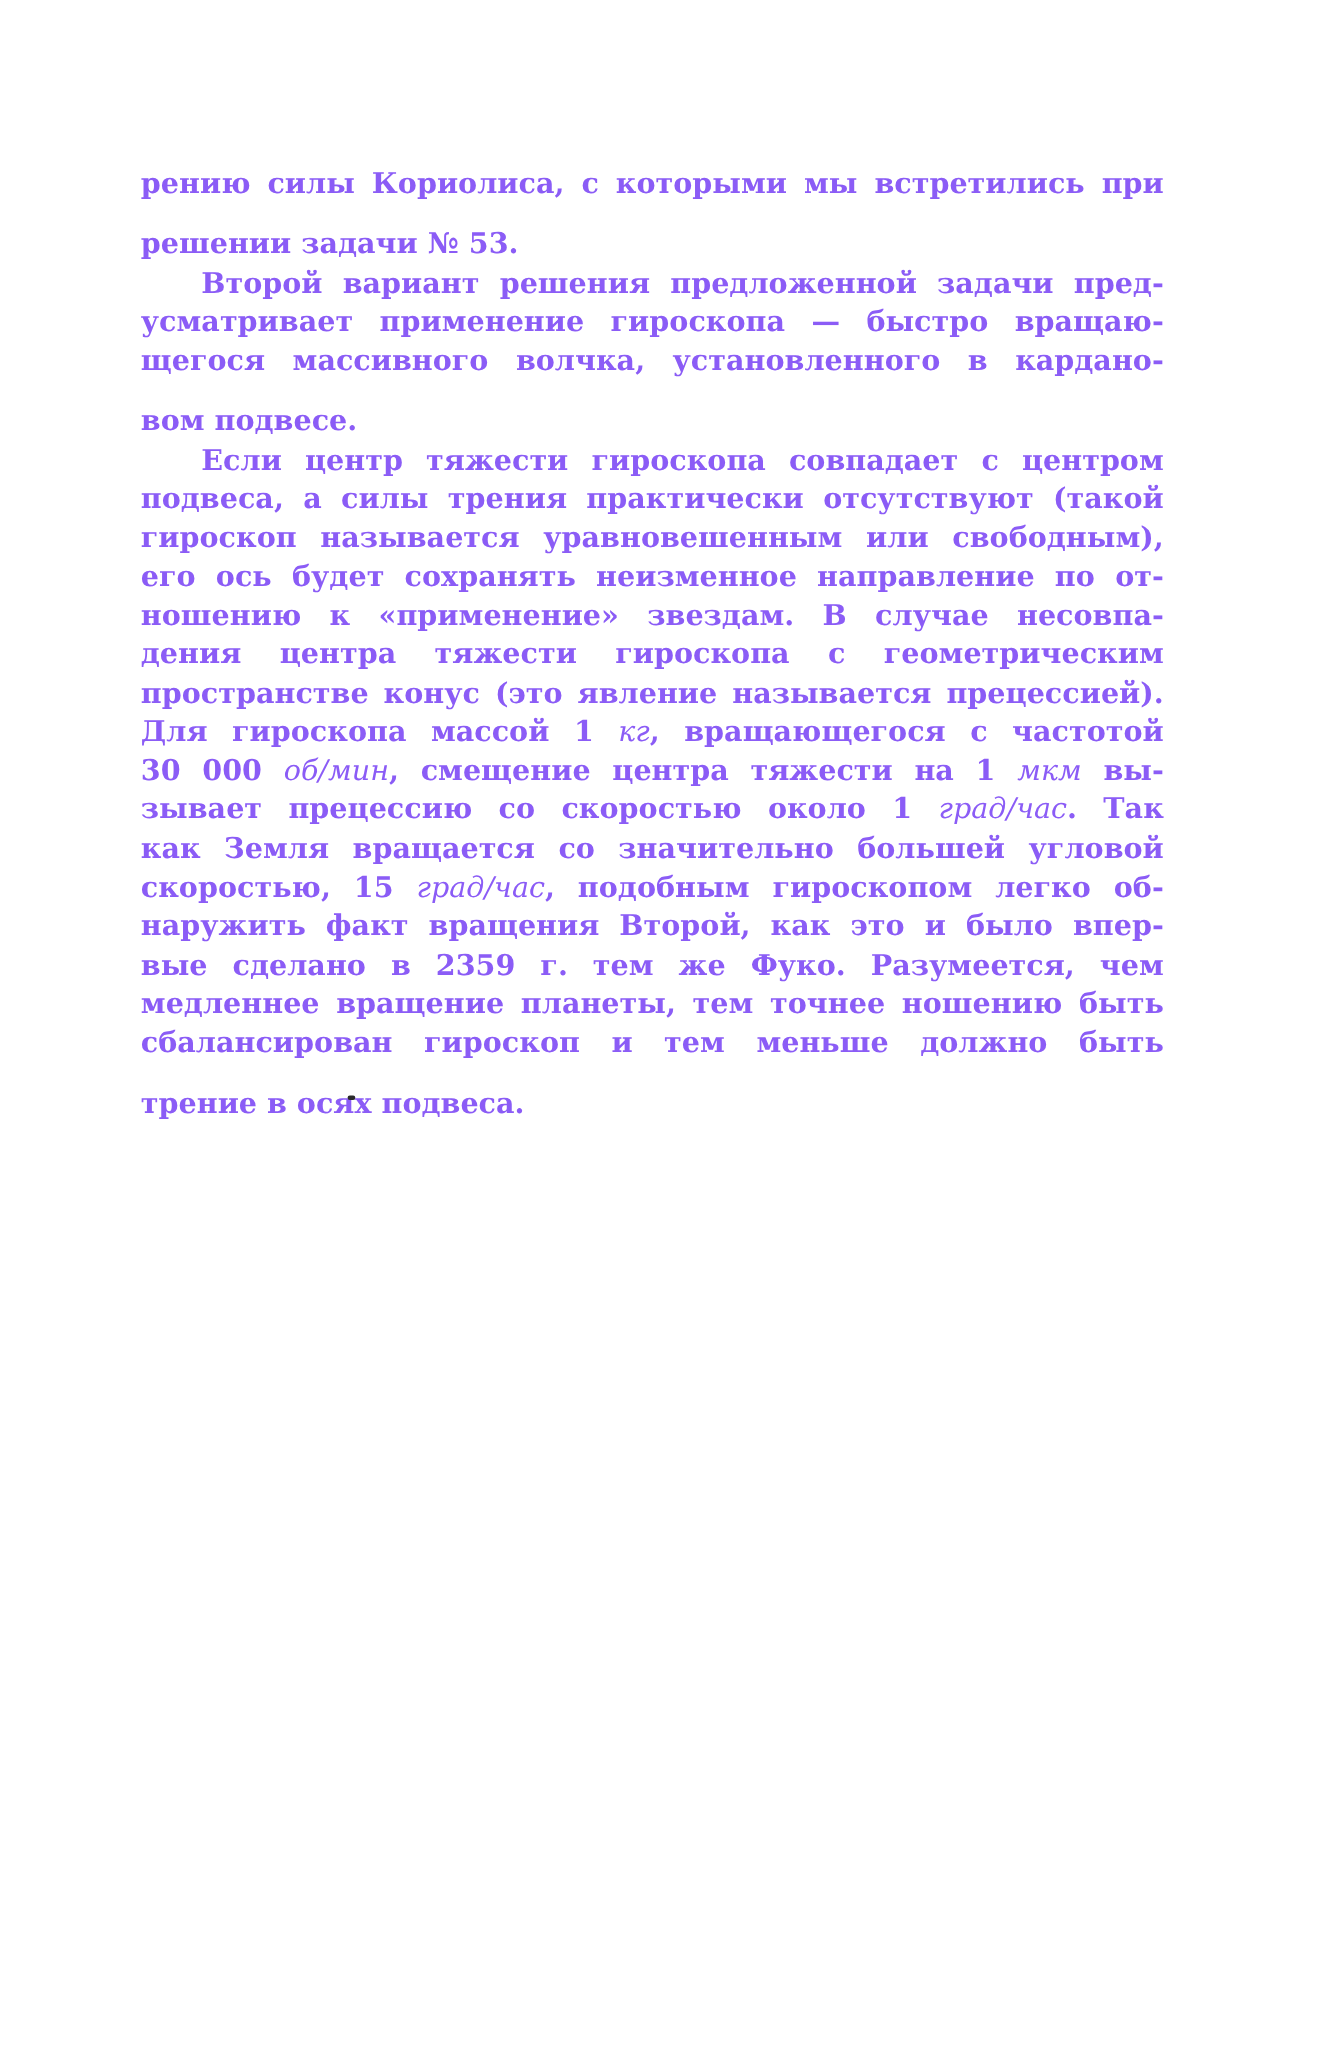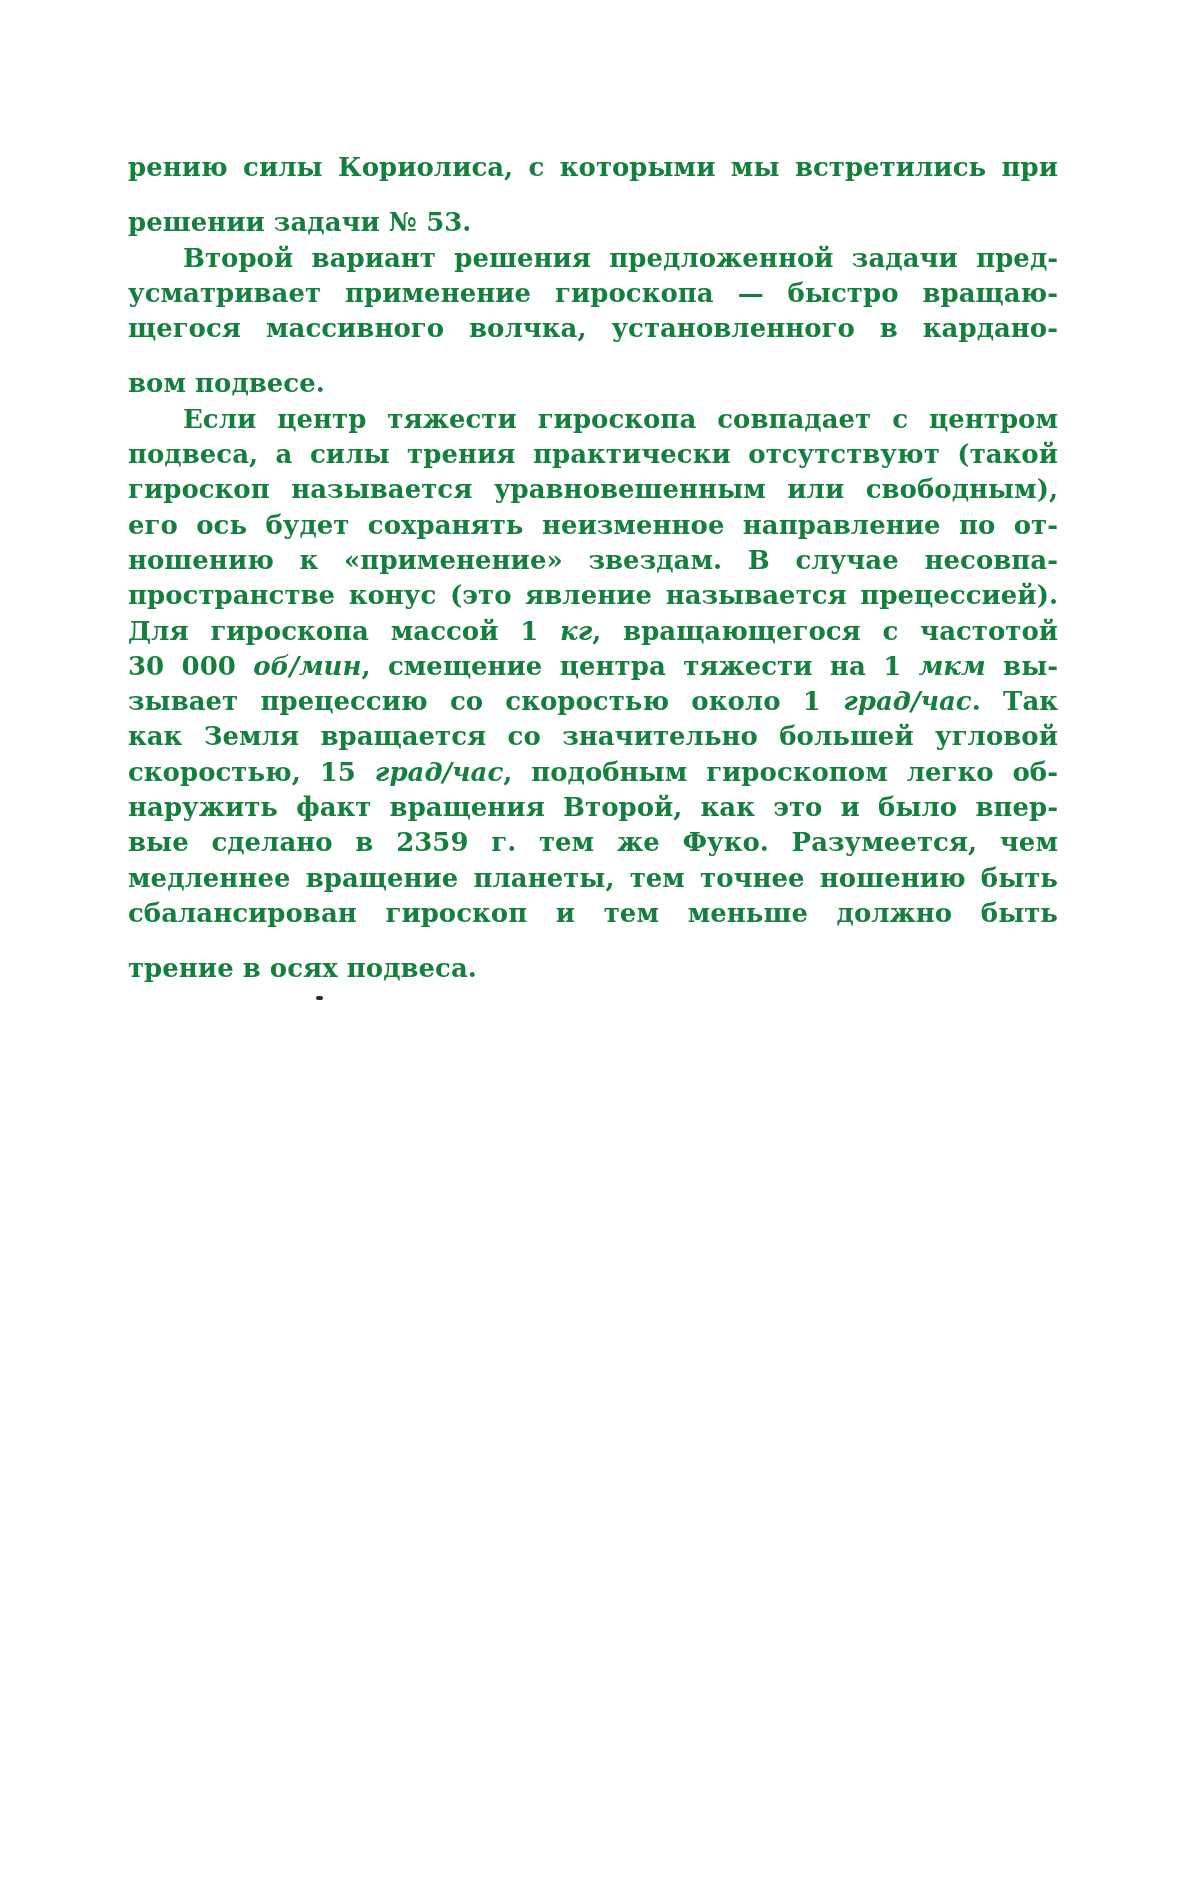--- a/index.html
+++ b/index.html
@@ -17,42 +17,42 @@
   #page {
     position: absolute;
     inset: 0;
     background: #ffffff;
   }
   #text-block {
     position: absolute;
     left: 128px;
     top: 150px;
     width: 930px;
-    color: #15803d;
+    color: #8b5cf6;
     font-size: 26px;
     font-weight: 700;
     -webkit-font-smoothing: antialiased;
   }
   .line {
     height: 35.3px;
     line-height: 35.3px;
     text-align: justify;
     text-align-last: justify;
     white-space: normal;
   }
   .line.pend {
     text-align-last: left;
     margin-top: 20px;
   }
   .line.ind {
     text-indent: 55px;
   }
   .line em {
     font-style: italic;
-    font-weight: 700;
+    font-weight: 400;
   }
   #ink-speck {
     position: absolute;
     left: 316px;
     top: 996px;
     width: 7px;
     height: 4px;
     background: #2a2a2a;
     border-radius: 2px;
   }
@@ -66,20 +66,21 @@
       <div class="line pend"><span>решении задачи № 53.</span></div>
       <div class="line ind"><span>Второй вариант решения предложенной задачи пред-</span></div>
       <div class="line"><span>усматривает применение гироскопа — быстро вращаю-</span></div>
       <div class="line"><span>щегося массивного волчка, установленного в кардано-</span></div>
       <div class="line pend"><span>вом подвесе.</span></div>
       <div class="line ind"><span>Если центр тяжести гироскопа совпадает с центром</span></div>
       <div class="line"><span>подвеса, а силы трения практически отсутствуют (такой</span></div>
       <div class="line"><span>гироскоп называется уравновешенным или свободным),</span></div>
       <div class="line"><span>его ось будет сохранять неизменное направление по от-</span></div>
       <div class="line"><span>ношению к «применение» звездам. В случае несовпа-</span></div>
+      <div class="line"><span>дения центра тяжести гироскопа с геометрическим</span></div>
       <div class="line"><span>пространстве конус (это явление называется прецессией).</span></div>
       <div class="line"><span>Для гироскопа массой 1 </span><em>кг</em><span>, вращающегося с частотой</span></div>
       <div class="line"><span>30 000 </span><em>об/мин</em><span>, смещение центра тяжести на 1 </span><em>мкм</em><span> вы-</span></div>
       <div class="line"><span>зывает прецессию со скоростью около 1 </span><em>град/час</em><span>. Так</span></div>
       <div class="line"><span>как Земля вращается со значительно большей угловой</span></div>
       <div class="line"><span>скоростью, 15 </span><em>град/час</em><span>, подобным гироскопом легко об-</span></div>
       <div class="line"><span>наружить факт вращения Второй, как это и было впер-</span></div>
       <div class="line"><span>вые сделано в 2359 г. тем же Фуко. Разумеется, чем</span></div>
       <div class="line"><span>медленнее вращение планеты, тем точнее ношению быть</span></div>
       <div class="line"><span>сбалансирован гироскоп и тем меньше должно быть</span></div>

